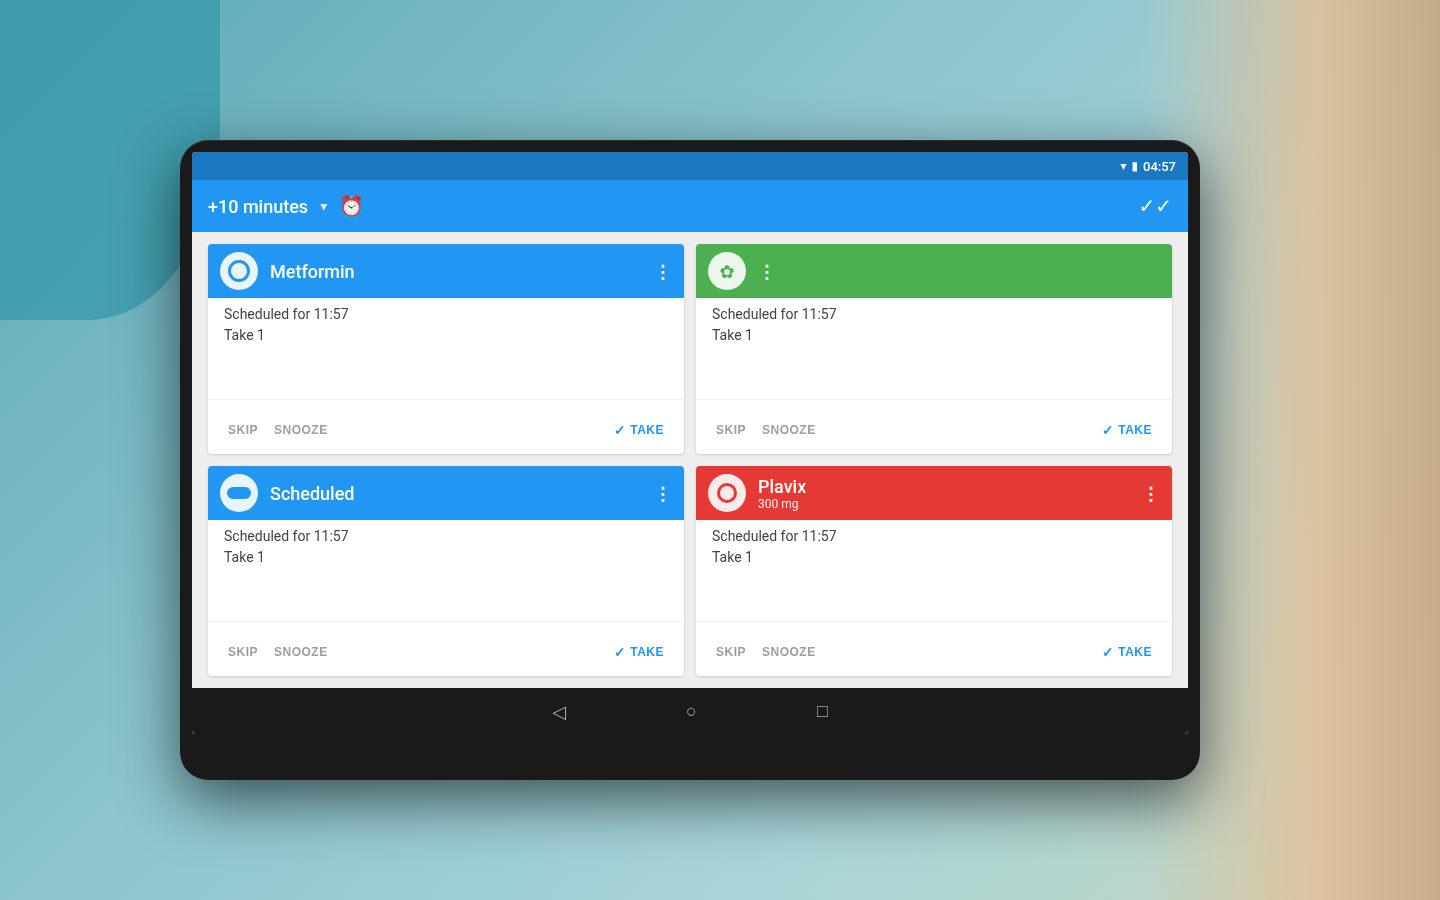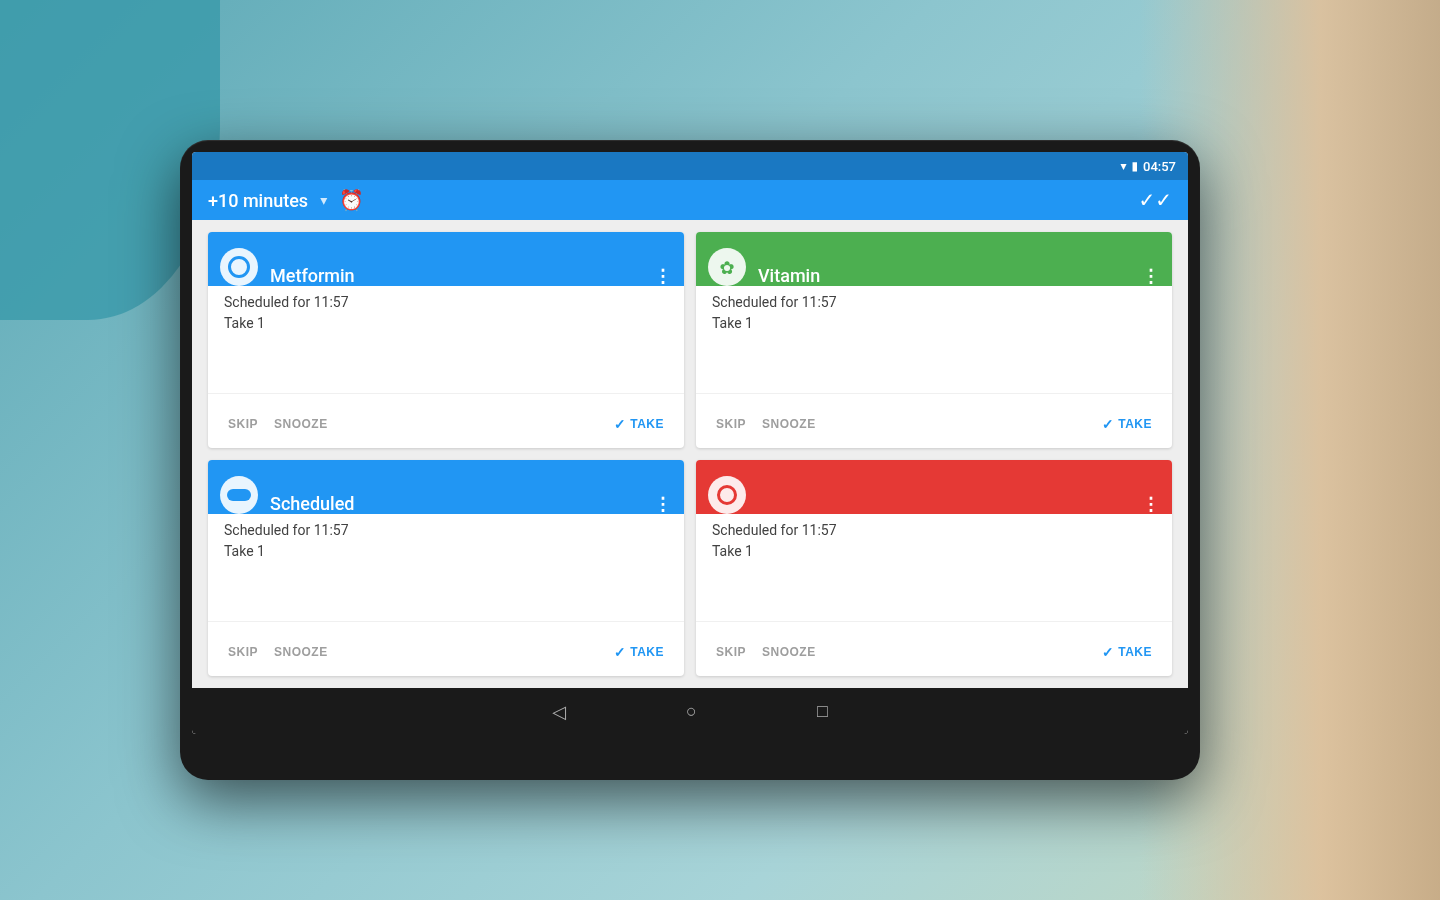--- a/index.html
+++ b/index.html
@@ -91,21 +91,21 @@
     }
 
     .wifi-icon, .battery-icon {
       color: white;
       font-size: 12px;
     }
 
     
     .app-bar {
       background: #2196f3;
-      height: 40px;
+      height: 52px;
       display: flex;
       align-items: center;
       padding: 0 16px;
       flex-shrink: 0;
       gap: 12px;
     }
 
     .snooze-label {
       color: white;
       font-size: 18px;
@@ -145,21 +145,21 @@
       border-radius: 4px;
       overflow: hidden;
       box-shadow: 0 1px 3px rgba(0,0,0,0.15);
       display: flex;
       flex-direction: column;
     }
 
     .card-header {
       height: 54px;
       display: flex;
-      align-items: flex-end;
+      align-items: center;
       padding: 0 12px;
       gap: 12px;
     }
 
     .card-header.blue { background: #2196f3; }
     .card-header.green { background: #4caf50; }
     .card-header.red { background: #e53935; }
 
     .med-icon {
       width: 38px;
@@ -310,23 +310,20 @@
               <span>TAKE</span>
             </button>
           </div>
         </div>
 
         <div class="med-card">
           <div class="card-header green">
             <div class="med-icon">
               <span style="font-size:18px;color:#4caf50;">✿</span>
             </div>
-            <div class="med-name-block">
-              <div class="med-name">Vitamin</div>
-            </div>
             <span class="more-icon">⋮</span>
           </div>
           <div class="card-body">
             <div class="scheduled-text">Scheduled for 11:57</div>
             <div class="scheduled-text">Take 1</div>
           </div>
           <div class="card-actions">
             <button class="action-btn">SKIP</button>
             <button class="action-btn">SNOOZE</button>
             <button class="action-btn take">
@@ -359,20 +356,22 @@
             </button>
           </div>
         </div>
 
         <div class="med-card">
           <div class="card-header red">
             <div class="med-icon">
               <div class="circle-shape"></div>
             </div>
             <div class="med-name-block">
+              <div class="med-name">Plavix</div>
+              <div class="med-dose">300 mg</div>
             </div>
             <span class="more-icon">⋮</span>
           </div>
           <div class="card-body">
             <div class="scheduled-text">Scheduled for 11:57</div>
             <div class="scheduled-text">Take 1</div>
           </div>
           <div class="card-actions">
             <button class="action-btn">SKIP</button>
             <button class="action-btn">SNOOZE</button>

